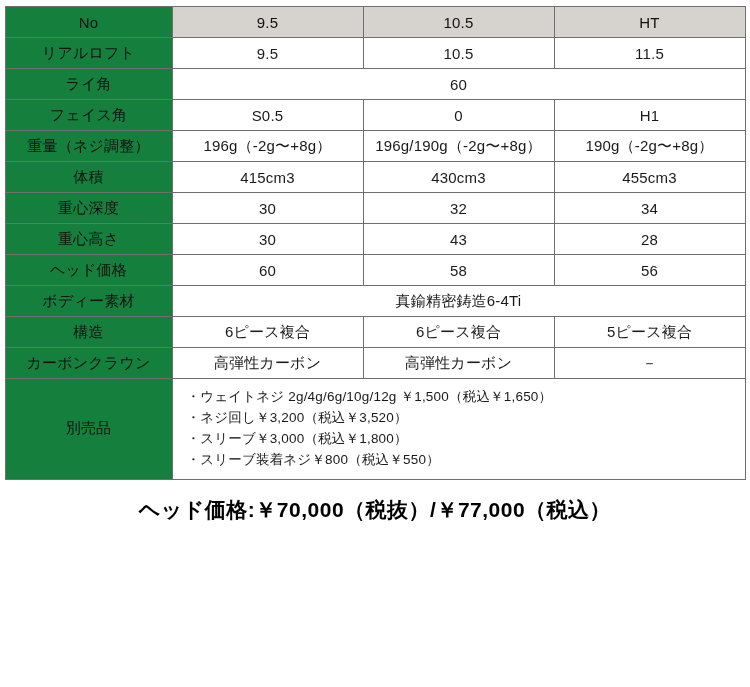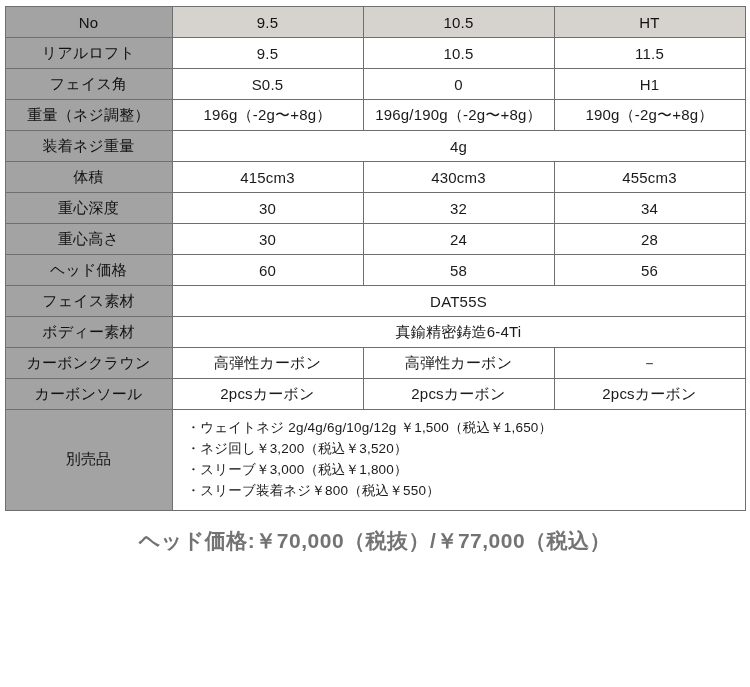--- a/index.html
+++ b/index.html
@@ -30,21 +30,21 @@
     border: 1px solid #6f6f6f;
     text-align: center;
     vertical-align: middle;
     font-size: 15px;
     font-weight: normal;
     padding: 0;
     height: 30px;
     letter-spacing: 0.2px;
   }
   th.rowhead, td.rowhead {
-    background: #a3a3a3;
+    background: #15803d;
     font-weight: bold;
     width: 166px;
     font-size: 15px;
     color: #111;
   }
   th.colhead {
     background: #d6d3ce;
     font-weight: bold;
     font-size: 15px;
     color: #111;
@@ -67,21 +67,21 @@
   }
   .optlist div {
     white-space: nowrap;
   }
   .price {
     text-align: center;
     font-size: 21px;
     font-weight: bold;
     margin-top: 16px;
     letter-spacing: 0.5px;
-    color: #737373;
+    color: #000000;
   }
   .colwidth { width: 190px; }
 </style>
 </head>
 <body>
 
 <div class="page">
 
   <table class="spec">
     <thead>
@@ -94,94 +94,90 @@
     </thead>
     <tbody>
 
       <tr>
         <td class="rowhead">リアルロフト</td>
         <td class="val">9.5</td>
         <td class="val">10.5</td>
         <td class="val">11.5</td>
       </tr>
 
+      <tr>
+        <td class="rowhead">ライ角</td>
+        <td class="val" colspan="3">60</td>
+      </tr>
 
       <tr>
         <td class="rowhead">フェイス角</td>
         <td class="val">S0.5</td>
         <td class="val">0</td>
         <td class="val">H1</td>
       </tr>
 
       <tr>
         <td class="rowhead">重量（ネジ調整）</td>
         <td class="val small">196g（-2g〜+8g）</td>
         <td class="val small">196g/190g（-2g〜+8g）</td>
         <td class="val small">190g（-2g〜+8g）</td>
       </tr>
 
-      <tr>
-        <td class="rowhead">装着ネジ重量</td>
-        <td class="val" colspan="3">4g</td>
-      </tr>
 
       <tr>
         <td class="rowhead">体積</td>
         <td class="val">415cm3</td>
         <td class="val">430cm3</td>
         <td class="val">455cm3</td>
       </tr>
 
 
       <tr>
         <td class="rowhead">重心深度</td>
         <td class="val">30</td>
         <td class="val">32</td>
         <td class="val">34</td>
       </tr>
 
 
       <tr>
         <td class="rowhead">重心高さ</td>
         <td class="val">30</td>
-        <td class="val">24</td>
+        <td class="val">43</td>
         <td class="val">28</td>
       </tr>
 
       <tr>
         <td class="rowhead">ヘッド価格</td>
         <td class="val">60</td>
         <td class="val">58</td>
         <td class="val">56</td>
       </tr>
 
-      <tr>
-        <td class="rowhead">フェイス素材</td>
-        <td class="val" colspan="3">DAT55S</td>
-      </tr>
 
       <tr>
         <td class="rowhead">ボディー素材</td>
         <td class="val" colspan="3">真鍮精密鋳造6-4Ti</td>
       </tr>
 
+      <tr>
+        <td class="rowhead">構造</td>
+        <td class="val">6ピース複合</td>
+        <td class="val">6ピース複合</td>
+        <td class="val">5ピース複合</td>
+      </tr>
 
       <tr>
         <td class="rowhead">カーボンクラウン</td>
         <td class="val">高弾性カーボン</td>
         <td class="val">高弾性カーボン</td>
         <td class="val">－</td>
       </tr>
 
-      <tr>
-        <td class="rowhead">カーボンソール</td>
-        <td class="val">2pcsカーボン</td>
-        <td class="val">2pcsカーボン</td>
-        <td class="val">2pcsカーボン</td>
-      </tr>
 
       <tr>
         <td class="rowhead tall">別売品</td>
         <td class="val tall" colspan="3">
           <div class="optlist">
             <div>・ウェイトネジ 2g/4g/6g/10g/12g ￥1,500（税込￥1,650）</div>
             <div>・ネジ回し￥3,200（税込￥3,520）</div>
             <div>・スリーブ￥3,000（税込￥1,800）</div>
             <div>・スリーブ装着ネジ￥800（税込￥550）</div>
           </div>

